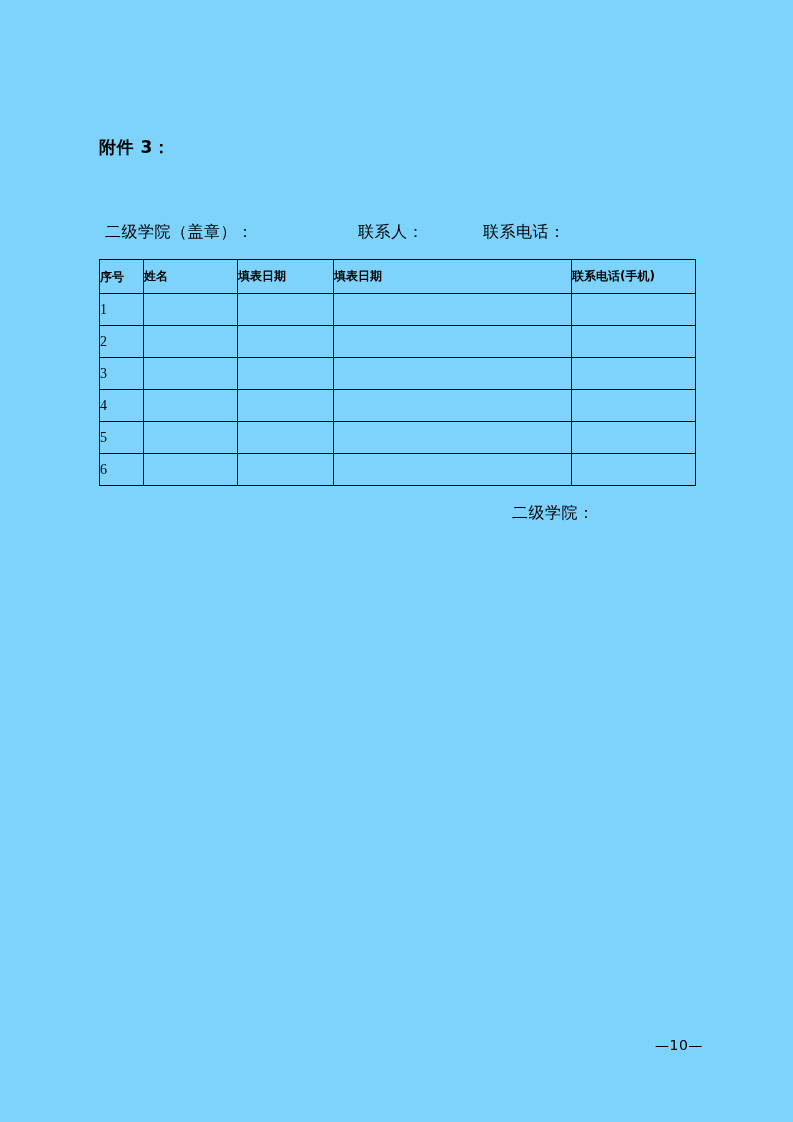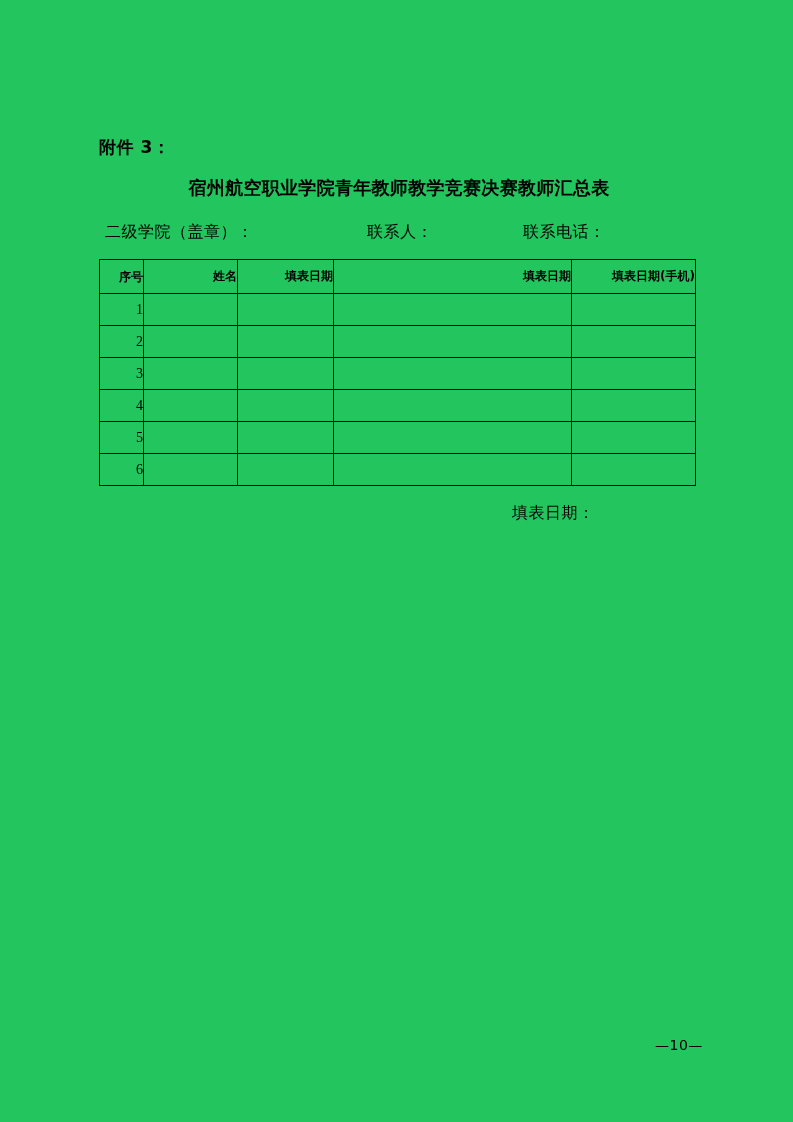--- a/index.html
+++ b/index.html
@@ -4,21 +4,21 @@
 <style>
   html, body {
     margin: 0;
     padding: 0;
     background: #ffffff;
   }
   .page {
     position: relative;
     width: 793px;
     height: 1122px;
-    background: #22c55e;
+    background: #7dd3fc;
     font-family: "Liberation Serif", "DejaVu Serif", serif;
     color: #000000;
     overflow: hidden;
   }
   .attachment-label {
     position: absolute;
     left: 99px;
     top: 136px;
     font-family: "DejaVu Sans", "Liberation Sans", sans-serif;
     font-weight: bold;
@@ -39,36 +39,36 @@
   .info-row {
     position: absolute;
     left: 105px;
     top: 222px;
     width: 600px;
     font-family: "DejaVu Sans", "Liberation Sans", sans-serif;
     font-size: 16px;
     letter-spacing: 0.5px;
   }
   .info-row .f1 { position: absolute; left: 0px; top: 0px; }
-  .info-row .f2 { position: absolute; left: 262px; top: 0px; }
-  .info-row .f3 { position: absolute; left: 378px; top: 0px; margin-left: 40px; }
+  .info-row .f2 { position: absolute; left: 253px; top: 0px; }
+  .info-row .f3 { position: absolute; left: 378px; top: 0px; }
 
   table.main-table {
     position: absolute;
     left: 99px;
     top: 259px;
     width: 596px;
     border-collapse: collapse;
     table-layout: fixed;
   }
   table.main-table td, table.main-table th {
     border: 1px solid #000000;
     height: 31px;
     padding: 0;
-    text-align: right;
+    text-align: left;
     vertical-align: middle;
     font-family: "DejaVu Sans", "Liberation Sans", sans-serif;
     font-size: 13px;
     font-weight: normal;
   }
   table.main-table thead th {
     font-weight: bold;
     font-size: 12px;
     height: 33px;
   }
@@ -104,21 +104,20 @@
     letter-spacing: 0.5px;
   }
 </style>
 </head>
 <body>
 
 <div class="page">
 
   <div class="attachment-label">附件 3：</div>
 
-  <div class="doc-title">宿州航空职业学院青年教师教学竞赛决赛教师汇总表</div>
 
   <div class="info-row">
     <span class="f1">二级学院（盖章）：</span>
     <span class="f2">联系人：</span>
     <span class="f3">联系电话：</span>
   </div>
 
   <table class="main-table">
     <colgroup>
       <col class="col-idx">
@@ -126,21 +125,21 @@
       <col class="col-birth">
       <col class="col-course">
       <col class="col-contact">
     </colgroup>
     <thead>
       <tr>
         <th class="idx-head">序号</th>
         <th>姓名</th>
         <th>填表日期</th>
         <th>填表日期</th>
-        <th>填表日期(手机)</th>
+        <th>联系电话(手机)</th>
       </tr>
     </thead>
     <tbody>
       <tr>
         <td class="idx-cell">1</td>
         <td></td>
         <td></td>
         <td></td>
         <td></td>
       </tr>
@@ -175,17 +174,17 @@
       <tr>
         <td class="idx-cell">6</td>
         <td></td>
         <td></td>
         <td></td>
         <td></td>
       </tr>
     </tbody>
   </table>
 
-  <div class="fill-date">填表日期：</div>
+  <div class="fill-date">二级学院：</div>
 
   <div class="page-number">—10—</div>
 
 </div>
 
 </body></html>

